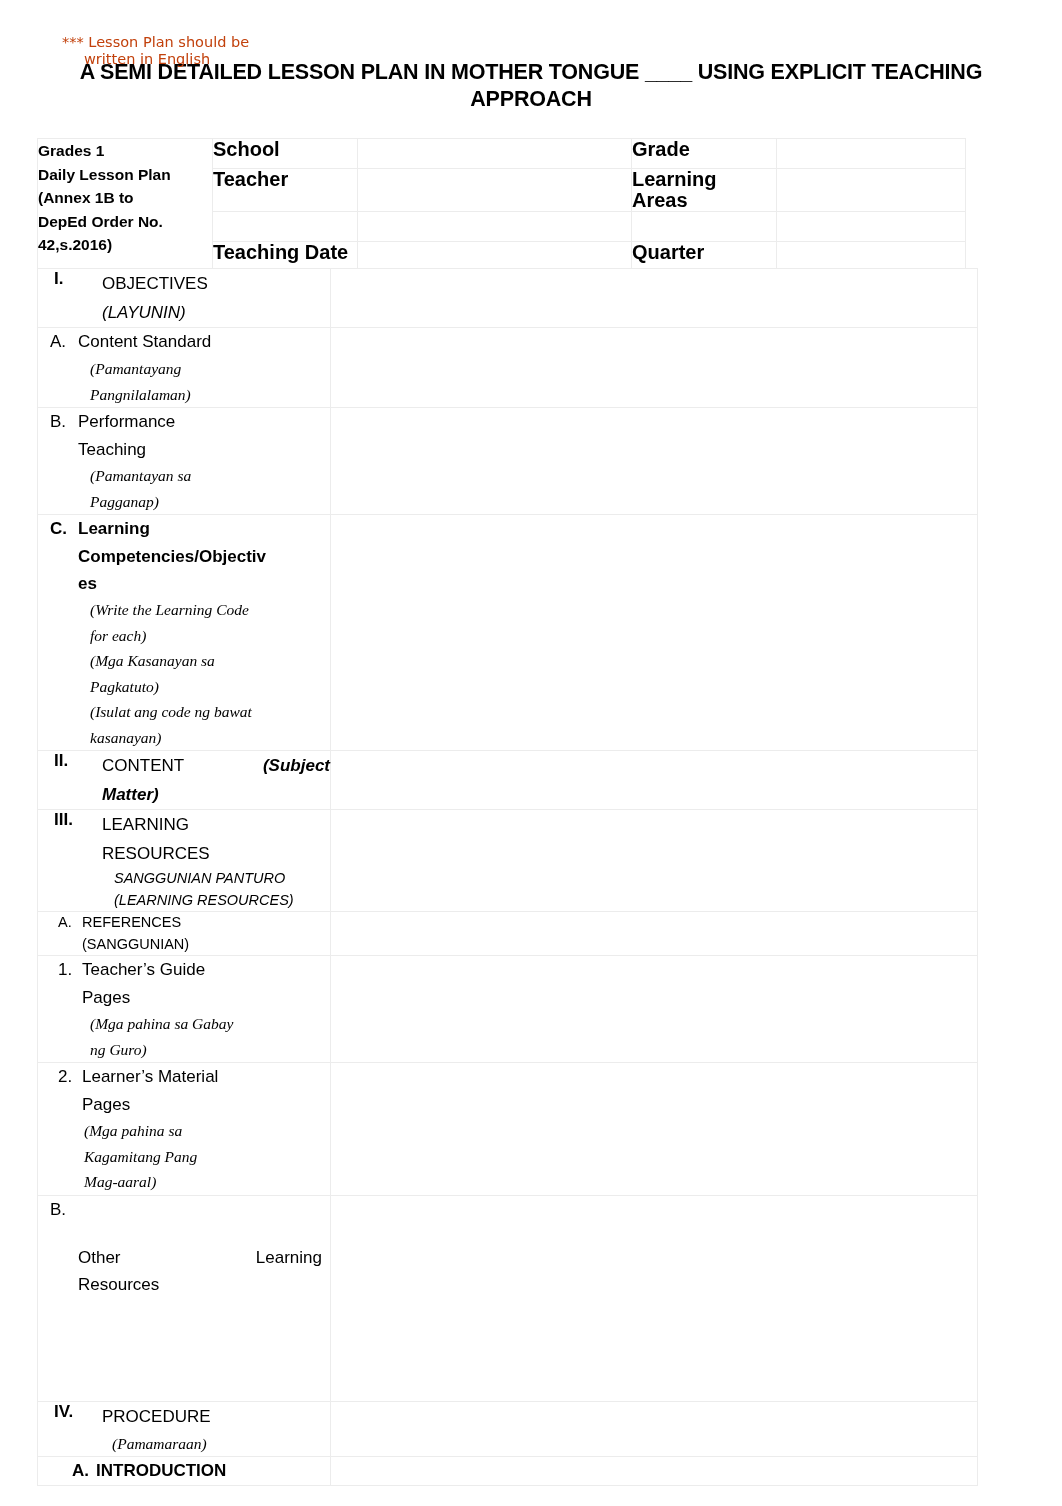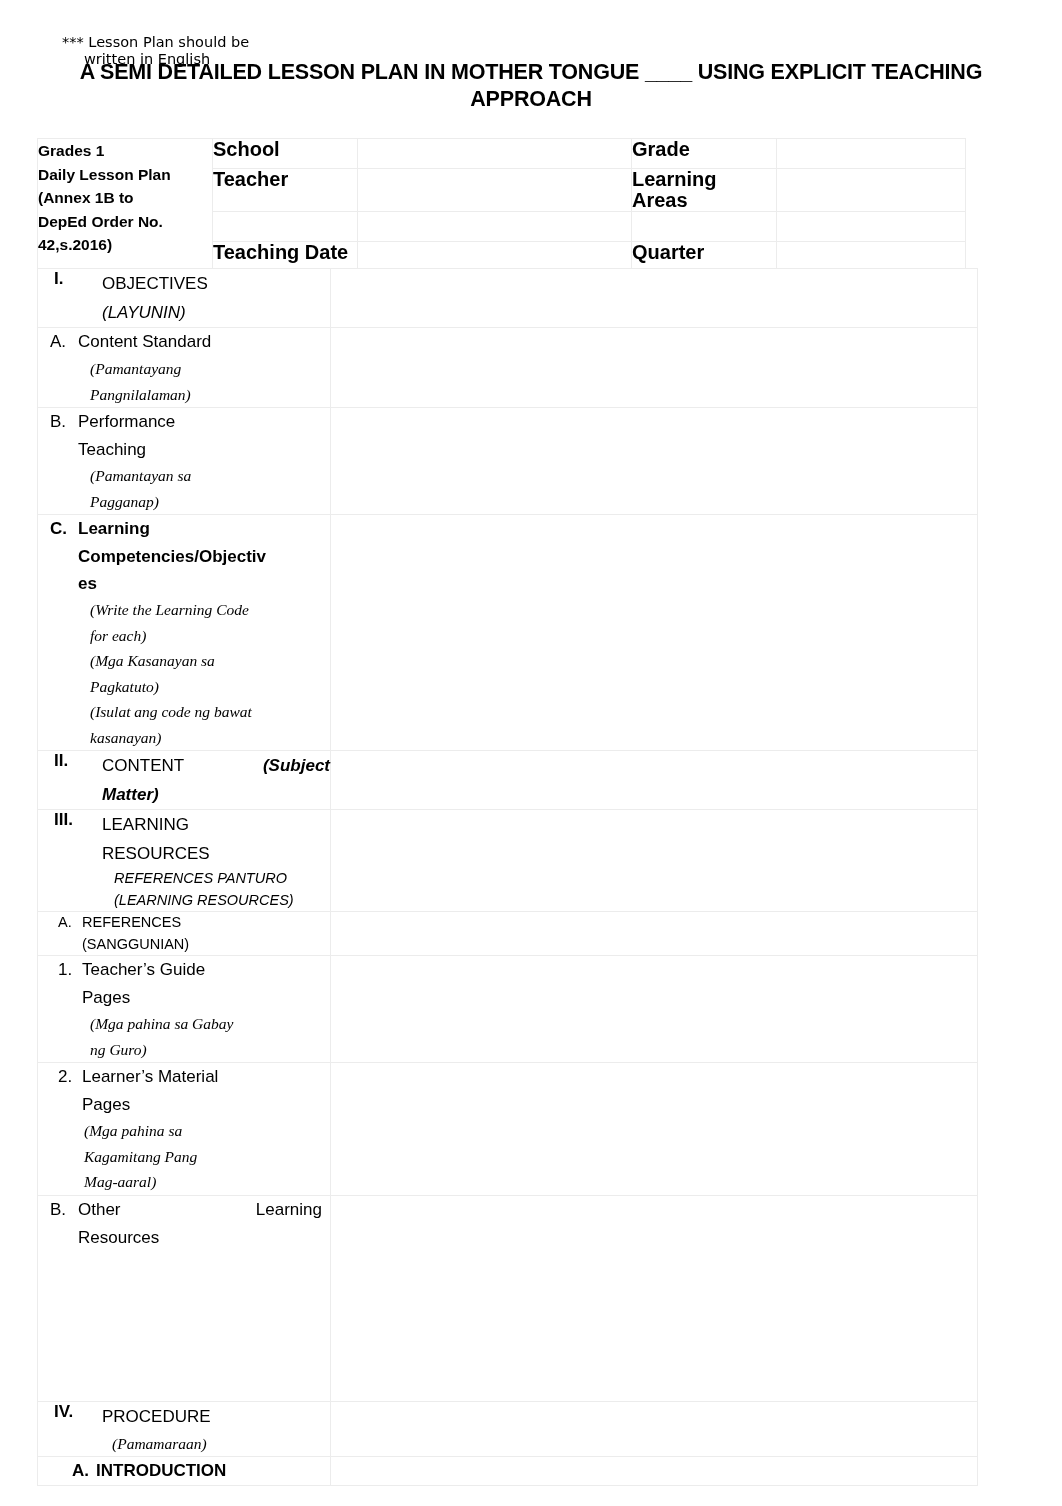--- a/index.html
+++ b/index.html
@@ -21,21 +21,21 @@
     box-sizing: border-box;
     overflow: hidden;
   }
 
   
   .red-note {
     position: absolute;
     left: 62px;
     top: 34px;
     width: 300px;
-    color: #000000;
+    color: #c2410c;
     font-family: "DejaVu Sans", sans-serif;
     font-size: 14.5px;
     line-height: 17px;
     z-index: 5;
   }
   .red-note .ln2 { display: block; padding-left: 22px; }
 
   
   .doc-title {
     position: absolute;
@@ -148,20 +148,21 @@
     box-sizing: border-box;
     font-size: 17px;
     line-height: 28px;
   }
 
   .spread {
     display: flex;
     justify-content: space-between;
     font-size: 17px;
     line-height: 27px;
+    margin-top: 48px;
   }
 </style>
 </head>
 <body>
 
 <div class="page">
 
   <div class="red-note">
     <span>*** Lesson Plan should be</span>
     <span class="ln2">written in English</span>
@@ -288,21 +289,21 @@
         <td class="right lcell"></td>
       </tr>
 
       <tr>
         <td class="left lcell">
           <div class="row-line">
             <span class="rn roman-num">III.</span>
             <span class="rtxt roman-txt">LEARNING</span>
           </div>
           <div class="roman-txt" style="padding-left:64px">RESOURCES</div>
-          <div class="caps-small ital" style="padding-left:76px">REFERENCES PANTURO</div>
+          <div class="caps-small ital" style="padding-left:76px">SANGGUNIAN PANTURO</div>
           <div class="caps-small ital" style="padding-left:76px">(LEARNING RESOURCES)</div>
         </td>
         <td class="right lcell"></td>
       </tr>
 
       <tr>
         <td class="left lcell">
           <div class="row-line">
             <span class="rn" style="width:44px;padding-left:20px;box-sizing:border-box;font-size:14.5px;line-height:21.5px">A.</span>
             <span class="rtxt caps-small">REFERENCES</span>

